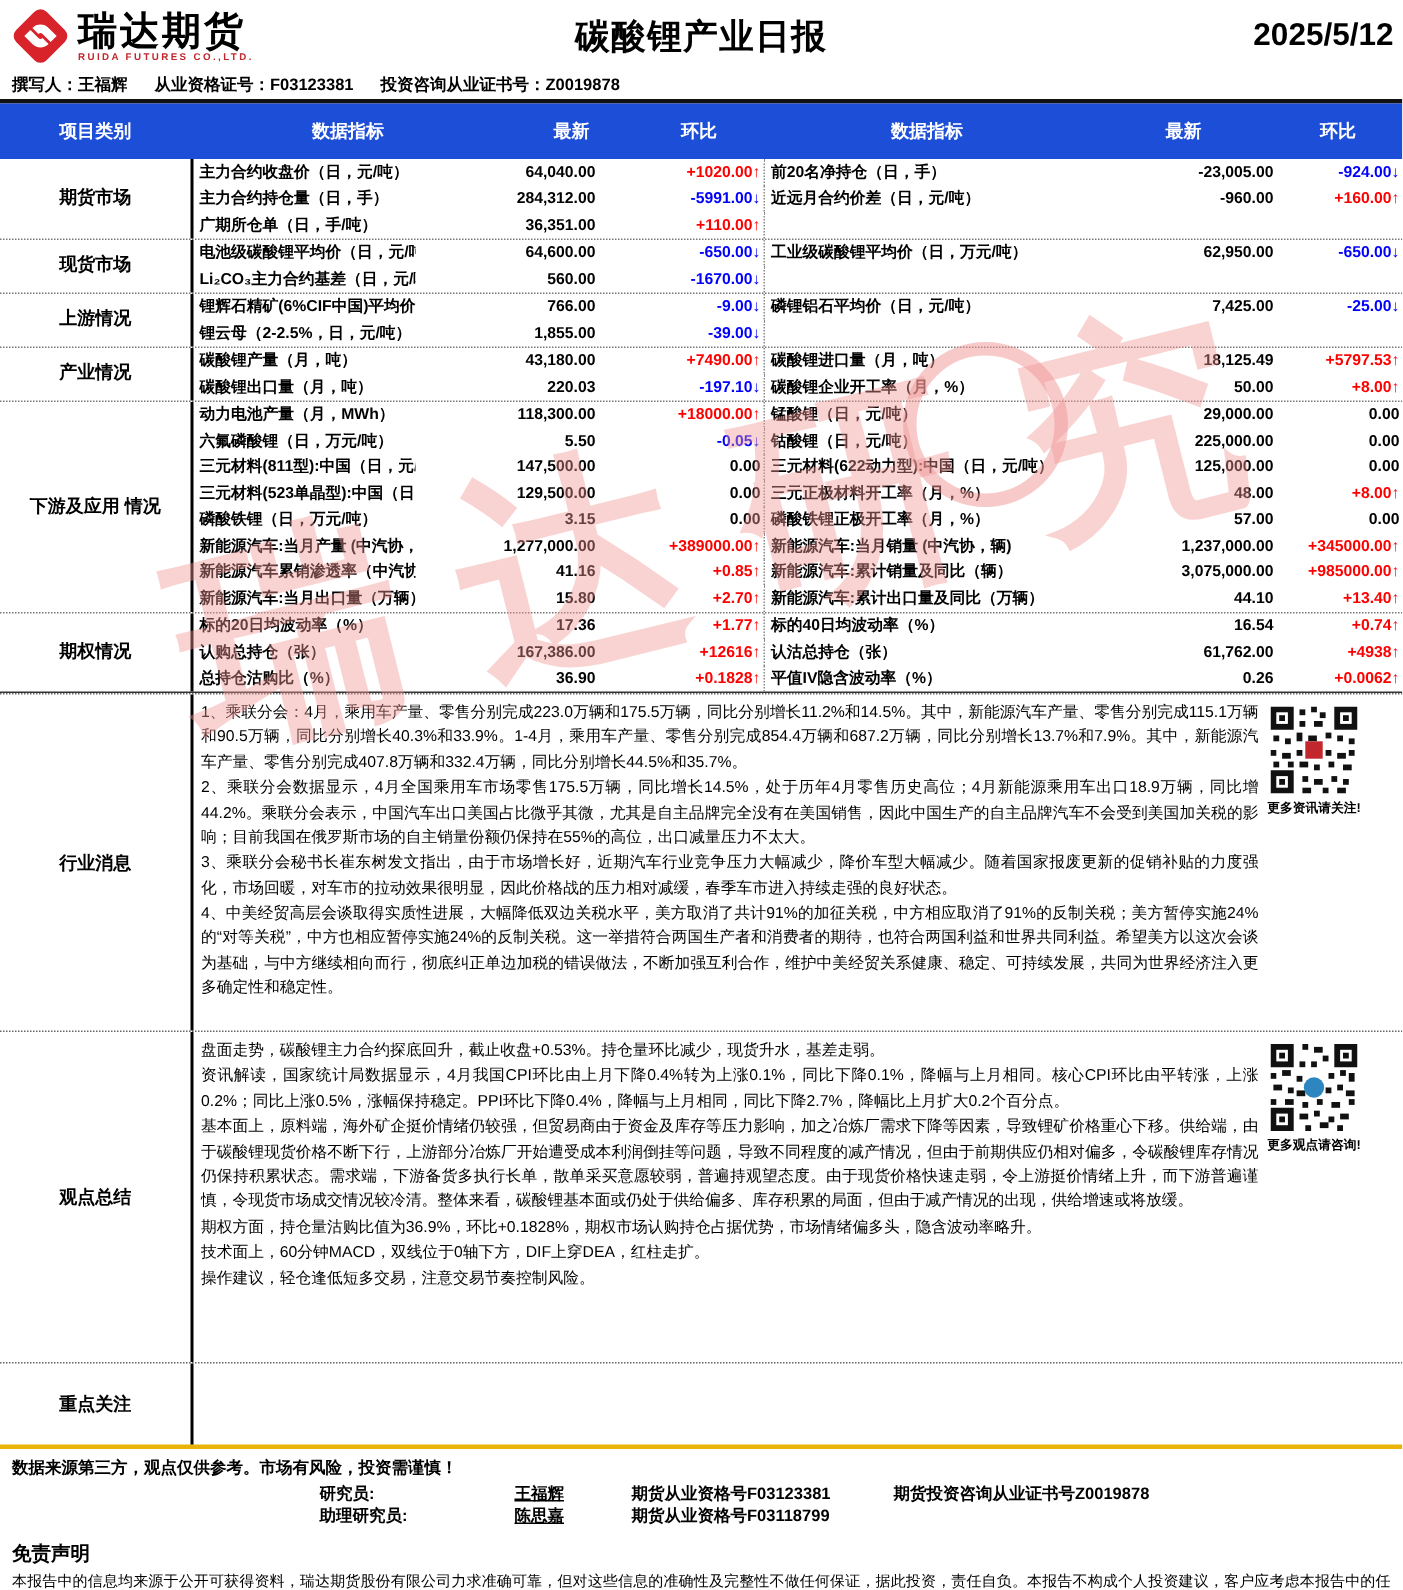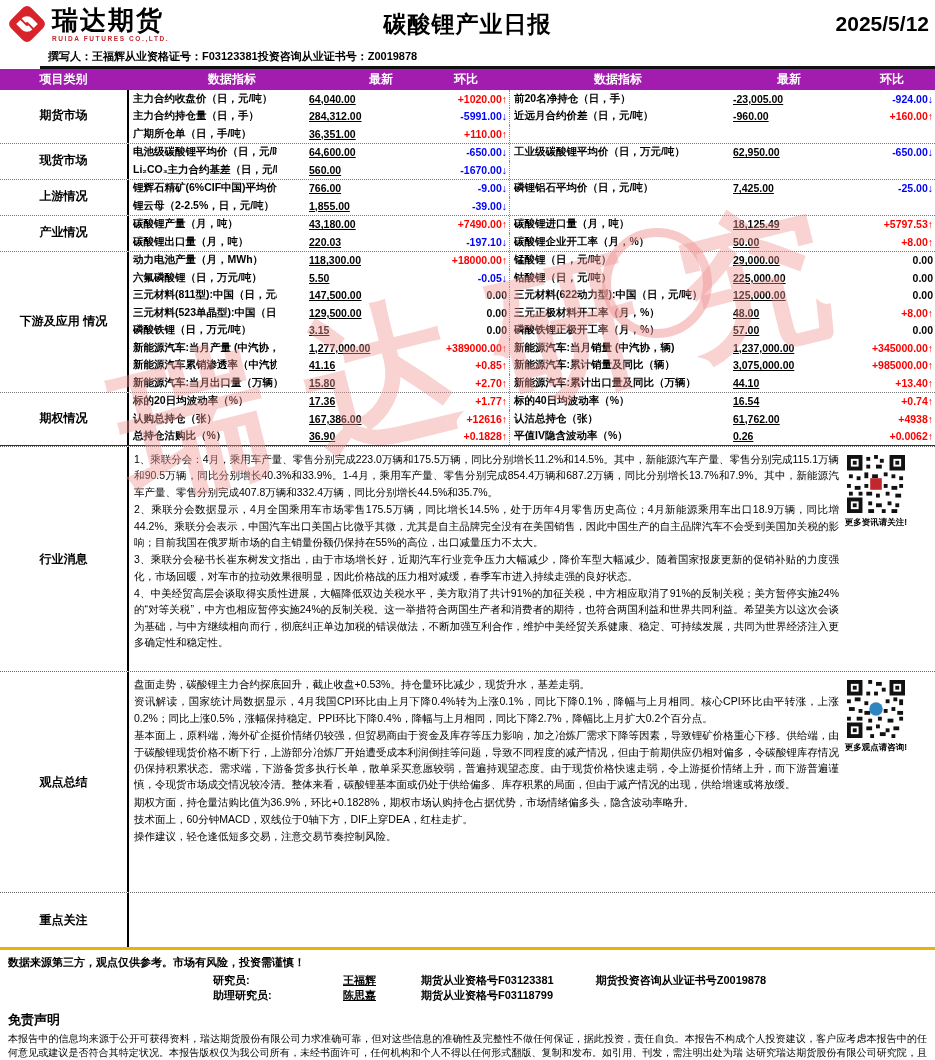--- a/index.html
+++ b/index.html
@@ -7,42 +7,42 @@
   .page{position:relative;width:935px;height:1060px;background:#fff;overflow:hidden;color:#000;}
 
   
   .hdr{display:flex;align-items:center;height:44px;padding:2px 6px 0 6px;gap:44px;}
   .logo-wrap{display:flex;align-items:center;width:225px;}
   .logo-txt{margin-left:4px;}
   .logo-cn{font-size:26px;font-weight:bold;letter-spacing:2px;line-height:1;}
   .logo-en{font-size:6.5px;color:#c1272d;letter-spacing:1.6px;font-weight:bold;margin-top:2px;}
   .hdr-title{flex:1;text-align:center;font-size:23px;font-weight:bold;letter-spacing:1px;}
   .hdr-date{width:225px;text-align:right;font-size:21px;font-weight:bold;}
-  .author-line{display:flex;font-size:11px;font-weight:bold;padding:3px 0 2px 8px;margin-left:40px;}
+  .author-line{display:flex;gap:18px;font-size:11px;font-weight:bold;padding:3px 0 2px 8px;}
   .black-bar{border-bottom:3px solid #111;}
 
   
-  .thead{display:flex;background:#a21caf;color:#fff;font-weight:bold;font-size:12px;height:21px;align-items:center;}
+  .thead{display:flex;background:#1d4ed8;color:#fff;font-weight:bold;font-size:12px;height:37px;align-items:center;}
   .thead .hc{text-align:center;}
   .hc-cat{width:127px;}
   .hgrp-l{display:flex;width:380px;}
   .hgrp-r{display:flex;flex:1;}
   .hc-lab-l{flex:1;} .hc-val-l{width:88px;} .hc-chg-l{width:82px;}
   .hc-lab-r{flex:1;} .hc-val-r{width:120px;} .hc-chg-r{width:86px;}
 
   .tsection{display:flex;border-top:1px dotted #777;}
   .tsection:first-of-type{border-top:none;}
   .tcat{width:127px;display:flex;align-items:center;justify-content:center;text-align:center;
         font-size:12px;font-weight:bold;border-right:2px solid #000;line-height:1.3;}
   .trows{flex:1;}
   .trow{display:flex;height:17.5px;align-items:center;font-size:10.5px;font-weight:bold;}
   .grp-l{display:flex;width:380px;align-items:center;height:100%;gap:32px;}
   .grp-r{display:flex;flex:1;align-items:center;height:100%;border-left:1px dotted #888;}
   .c-lab{flex:1;padding-left:4px;white-space:nowrap;overflow:hidden;}
-  .c-val{width:88px;text-align:left;white-space:nowrap;text-decoration:underline;}
+  .c-val{width:88px;text-align:right;white-space:nowrap;}
   .c-chg{width:78px;text-align:right;white-space:nowrap;padding-right:2px;}
   .grp-r .c-val{width:116px;} .grp-r .c-chg{width:84px;}
   .chg-up{color:#f00;} .chg-down{color:#00f;} .chg-flat{color:#000;}
   .table-wrap{border-bottom:1px solid #333;}
 
   
   .bsection{display:flex;border-top:1px dotted #666;}
   .bsection:first-of-type{border-top:none;}
   .bcat{width:127px;display:flex;align-items:center;justify-content:center;font-size:12px;
         font-weight:bold;border-right:2px solid #000;}

